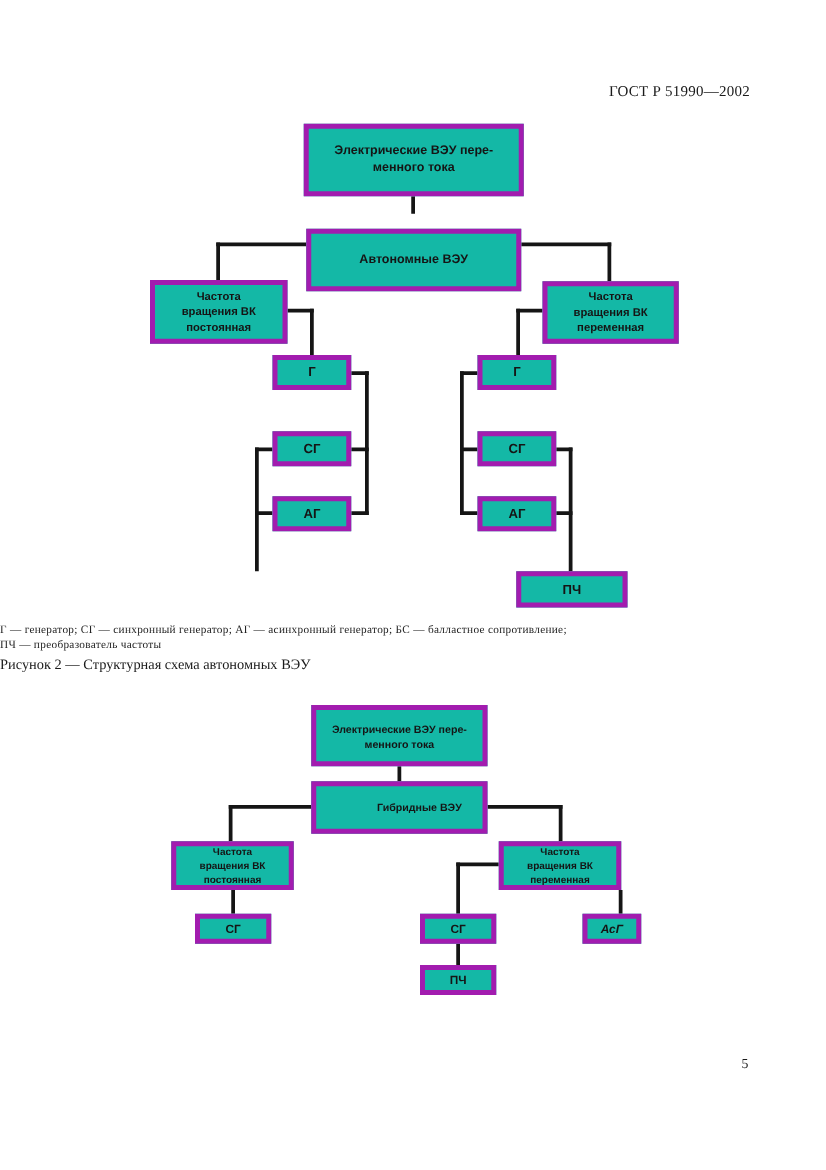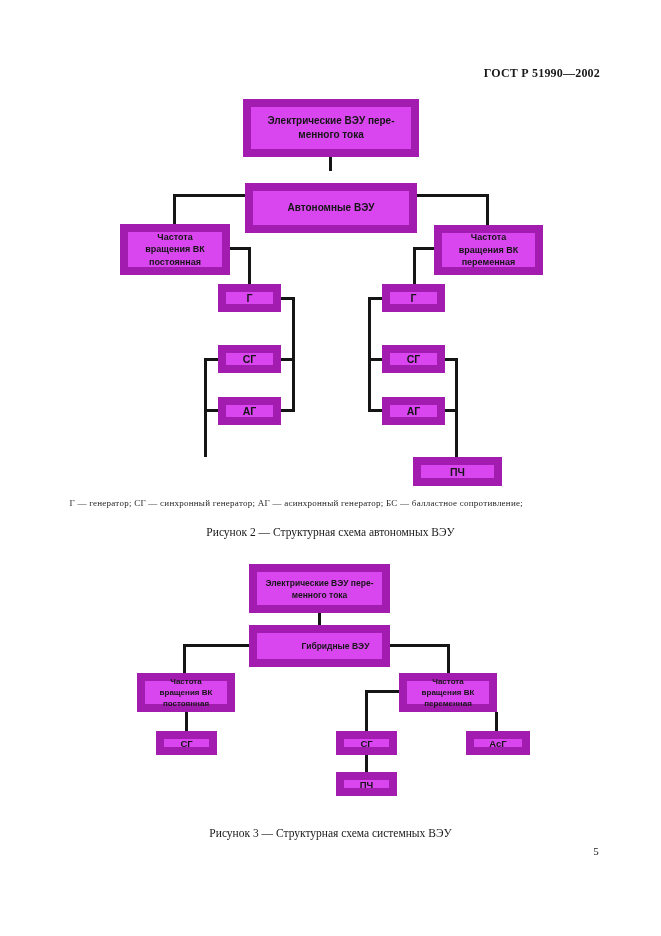--- a/index.html
+++ b/index.html
@@ -8,27 +8,27 @@
     width:661px;height:936px;
     background:#ffffff;
     font-family:"Liberation Serif", serif;
     color:#1a1a1a;
     overflow:hidden;
   }
   .hdr{
     position:absolute; left:398px; top:66px; width:202px;
     text-align:right;
     font-family:"Liberation Serif", serif;
-    font-weight:bold; font-size:12px; letter-spacing:0.2px;
+    font-weight:normal; font-size:12px; letter-spacing:0.2px;
   }
   
   .box{
     position:absolute;
-    border:8px solid #a21caf;
-    background:#d946ef;
+    border:4px solid #a21caf;
+    background:#14b8a6;
     box-sizing:border-box;
     display:flex; align-items:center; justify-content:center;
     text-align:center;
     font-family:"Liberation Sans", sans-serif;
     font-weight:bold;
     color:#151515;
     white-space:pre-line;
     z-index:2;
   }
   .f2-big{font-size:10px; line-height:14px;}
@@ -37,28 +37,27 @@
   .f3-big{font-size:8.5px; line-height:12px;}
   .f3-freq{font-size:8px; line-height:11px;}
   .f3-sm{font-size:9.5px;}
   
   .hl,.vl{position:absolute; background:#151515; z-index:1;}
   .hl{height:3px;}
   .vl{width:3px;}
   
   .legend{
     position:absolute; left:0; width:523px;
-    text-align:right;
+    text-align:left;
     font-family:"Liberation Serif", serif;
     font-size:9px; line-height:12px; letter-spacing:0.25px;
     color:#1f1f1f;
   }
   .caption{
     position:absolute; left:0; width:661px;
-    text-align:center;
     font-family:"Liberation Serif", serif;
     font-size:11.5px;
     color:#1a1a1a;
   }
   .pagenum{
     position:absolute; left:586px; top:845px; width:20px;
     text-align:center;
     font-family:"Liberation Serif", serif;
     font-size:11px;
   }
@@ -109,43 +108,43 @@
   <div class="hl" style="left:368px; top:297px; width:14px;"></div>
   <div class="hl" style="left:368px; top:358px; width:14px;"></div>
   <div class="hl" style="left:368px; top:409px; width:14px;"></div>
   <div class="vl" style="left:368px; top:297px; height:115px;"></div>
 
   <div class="hl" style="left:445px; top:358px; width:13px;"></div>
   <div class="hl" style="left:445px; top:409px; width:13px;"></div>
   <div class="vl" style="left:455px; top:358px; height:99px;"></div>
 
   <div class="legend" style="top:497px;">Г — генератор; СГ — синхронный генератор; АГ — асинхронный генератор; БС — балластное сопротивление;</div>
+  <div class="legend" style="top:509px;">ПЧ — преобразователь частоты</div>
   <div class="caption" style="top:526px;">Рисунок 2 — Структурная схема автономных ВЭУ</div>
 
   <div class="box f3-big" style="left:249px; top:564px; width:141px; height:49px;">Электрические ВЭУ пере-
 менного тока</div>
   <div class="box f3-big" style="left:249px; top:625px; width:141px; height:42px;padding-left:32px;">Гибридные ВЭУ</div>
   <div class="box f3-freq" style="left:137px; top:673px; width:98px; height:39px;">Частота
 вращения ВК
 постоянная</div>
   <div class="box f3-freq" style="left:399px; top:673px; width:98px; height:39px;">Частота
 вращения ВК
 переменная</div>
   <div class="box f3-sm" style="left:156px; top:731px; width:61px; height:24px;">СГ</div>
   <div class="box f3-sm" style="left:336px; top:731px; width:61px; height:24px;">СГ</div>
   <div class="box f3-sm" style="left:336px; top:772px; width:61px; height:24px;">ПЧ</div>
-  <div class="box f3-sm" style="left:466px; top:731px; width:64px; height:24px;">АсГ</div>
+  <div class="box f3-sm" style="left:466px; top:731px; width:47px; height:24px;font-style:italic;">АсГ</div>
 
   <div class="vl" style="left:318px; top:613px; height:12px;"></div>
   <div class="hl" style="left:183px; top:644px; width:66px;"></div>
   <div class="vl" style="left:183px; top:644px; height:29px;"></div>
   <div class="hl" style="left:390px; top:644px; width:60px;"></div>
   <div class="vl" style="left:447px; top:644px; height:29px;"></div>
   <div class="vl" style="left:185px; top:712px; height:19px;"></div>
   <div class="hl" style="left:365px; top:690px; width:34px;"></div>
   <div class="vl" style="left:365px; top:690px; height:41px;"></div>
   <div class="vl" style="left:365px; top:755px; height:17px;"></div>
   <div class="vl" style="left:495px; top:712px; height:19px;"></div>
 
-  <div class="caption" style="top:827px;">Рисунок 3 — Структурная схема системных ВЭУ</div>
 
   <div class="pagenum">5</div>
 </div>
 
 </body></html>

